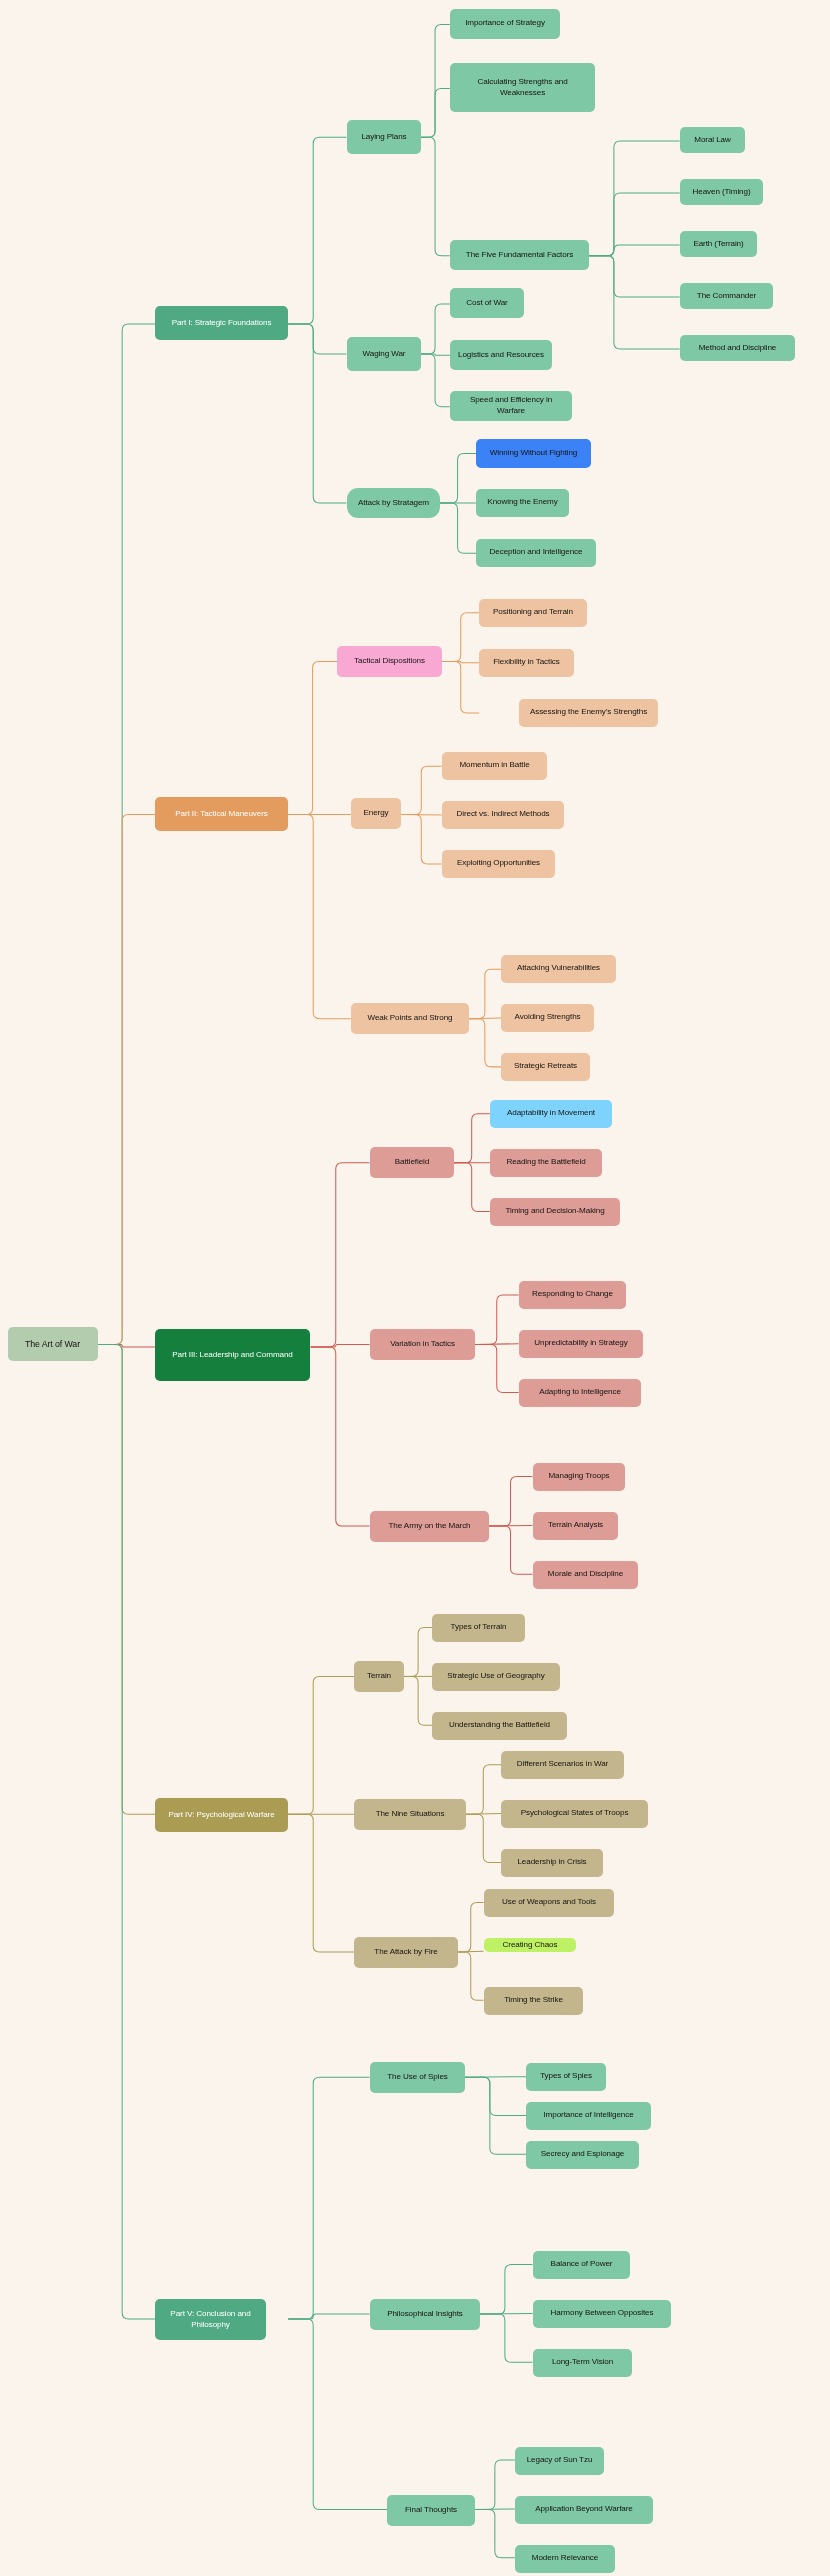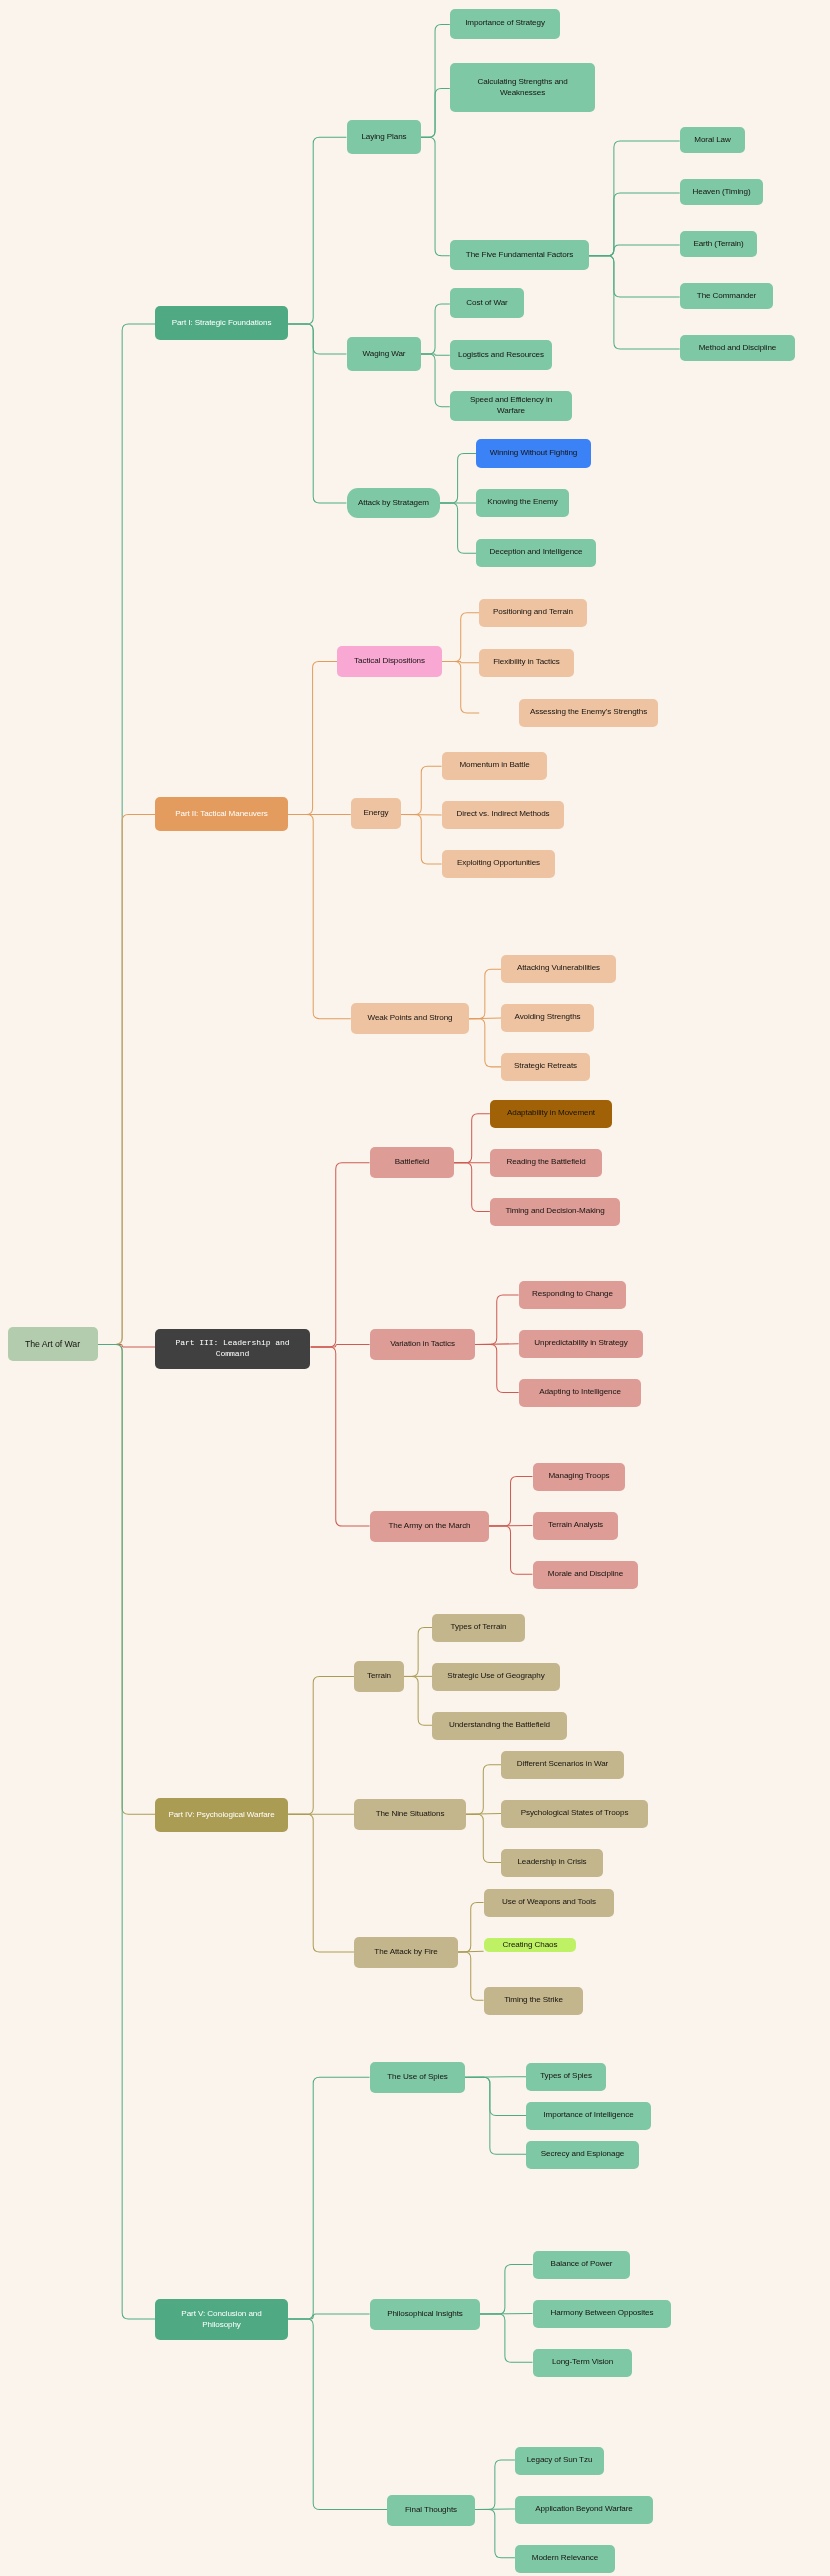--- a/index.html
+++ b/index.html
@@ -127,23 +127,23 @@
     <div class="node" style="left: 479px; top: 649px; width: 95px; height: 27.6px; background: rgb(238, 195, 161);">Flexibility in Tactics</div>
     <div class="node" style="left: 479px; top: 699px; width: 139px; height: 27.6px; background: rgb(238, 195, 161); margin-left: 40px;">Assessing the Enemy's Strengths</div>
     <div class="node" style="left: 351px; top: 798px; width: 50px; height: 31px; background: rgb(238, 195, 161);">Energy</div>
     <div class="node" style="left: 442px; top: 752px; width: 105px; height: 27.6px; background: rgb(238, 195, 161);">Momentum in Battle</div>
     <div class="node" style="left: 442px; top: 801px; width: 122px; height: 27.6px; background: rgb(238, 195, 161);">Direct vs. Indirect Methods</div>
     <div class="node" style="left: 442px; top: 850px; width: 113px; height: 27.6px; background: rgb(238, 195, 161);">Exploiting Opportunities</div>
     <div class="node" style="left: 351px; top: 1003px; width: 118px; height: 31px; background: rgb(238, 195, 161);">Weak Points and Strong</div>
     <div class="node" style="left: 501px; top: 955px; width: 115px; height: 27.6px; background: rgb(238, 195, 161);">Attacking Vulnerabilities</div>
     <div class="node" style="left: 501px; top: 1004px; width: 93px; height: 27.6px; background: rgb(238, 195, 161);">Avoiding Strengths</div>
     <div class="node" style="left: 501px; top: 1053px; width: 89px; height: 27.6px; background: rgb(238, 195, 161);">Strategic Retreats</div>
-    <div class="node white" style="left: 155px; top: 1329px; width: 155px; height: 40px; background: #404040; font-family: Liberation Mono, monospace;">Part III: Leadership and Command</div>
+    <div class="node white" style="left: 155px; top: 1329px; width: 155px; height: 52px; background: #15803d;">Part III: Leadership and Command</div>
     <div class="node" style="left: 370px; top: 1147px; width: 84px; height: 31px; background: rgb(221, 156, 150);">Battlefield</div>
-    <div class="node" style="left: 490px; top: 1100px; width: 122px; height: 27.6px; background: #a16207;">Adaptability in Movement</div>
+    <div class="node" style="left: 490px; top: 1100px; width: 122px; height: 27.6px; background: #7dd3fc;">Adaptability in Movement</div>
     <div class="node" style="left: 490px; top: 1149px; width: 112px; height: 27.6px; background: rgb(221, 156, 150);">Reading the Battlefield</div>
     <div class="node" style="left: 490px; top: 1198px; width: 130px; height: 27.6px; background: rgb(221, 156, 150);">Timing and Decision-Making</div>
     <div class="node" style="left: 370px; top: 1329px; width: 105px; height: 31px; background: rgb(221, 156, 150);">Variation in Tactics</div>
     <div class="node" style="left: 519px; top: 1281px; width: 107px; height: 27.6px; background: rgb(221, 156, 150);">Responding to Change</div>
     <div class="node" style="left: 519px; top: 1330px; width: 124px; height: 27.6px; background: rgb(221, 156, 150);">Unpredictability in Strategy</div>
     <div class="node" style="left: 519px; top: 1379px; width: 122px; height: 27.6px; background: rgb(221, 156, 150);">Adapting to Intelligence</div>
     <div class="node" style="left: 370px; top: 1511px; width: 119px; height: 31px; background: rgb(221, 156, 150);">The Army on the March</div>
     <div class="node" style="left: 533px; top: 1463px; width: 92px; height: 27.6px; background: rgb(221, 156, 150);">Managing Troops</div>
     <div class="node" style="left: 533px; top: 1512px; width: 85px; height: 27.6px; background: rgb(221, 156, 150);">Terrain Analysis</div>
     <div class="node" style="left: 533px; top: 1561px; width: 105px; height: 27.6px; background: rgb(221, 156, 150);">Morale and Discipline</div>
@@ -153,21 +153,21 @@
     <div class="node" style="left: 432px; top: 1663px; width: 128px; height: 27.6px; background: rgb(196, 182, 140);">Strategic Use of Geography</div>
     <div class="node" style="left: 432px; top: 1712px; width: 135px; height: 27.6px; background: rgb(196, 182, 140);">Understanding the Battlefield</div>
     <div class="node" style="left: 354px; top: 1799px; width: 112px; height: 31px; background: rgb(196, 182, 140);">The Nine Situations</div>
     <div class="node" style="left: 501px; top: 1751px; width: 123px; height: 27.6px; background: rgb(196, 182, 140);">Different Scenarios in War</div>
     <div class="node" style="left: 501px; top: 1800px; width: 147px; height: 27.6px; background: rgb(196, 182, 140);">Psychological States of Troops</div>
     <div class="node" style="left: 501px; top: 1849px; width: 102px; height: 27.6px; background: rgb(196, 182, 140);">Leadership in Crisis</div>
     <div class="node" style="left: 354px; top: 1937px; width: 104px; height: 31px; background: rgb(196, 182, 140);">The Attack by Fire</div>
     <div class="node" style="left: 484px; top: 1889px; width: 130px; height: 27.6px; background: rgb(196, 182, 140);">Use of Weapons and Tools</div>
     <div class="node" style="left: 484px; top: 1938px; width: 92px; height: 14px; background: #bef264;">Creating Chaos</div>
     <div class="node" style="left: 484px; top: 1987px; width: 99px; height: 27.6px; background: rgb(196, 182, 140);">Timing the Strike</div>
-    <div class="node white" style="left: 155px; top: 2299px; width: 133px; height: 41px; background: rgb(79, 170, 132);">Part V: Conclusion and Philosophy</div>
+    <div class="node white" style="left: 155px; top: 2299px; width: 111px; height: 41px; background: rgb(79, 170, 132);">Part V: Conclusion and Philosophy</div>
     <div class="node" style="left: 370px; top: 2062px; width: 95px; height: 31px; background: rgb(126, 200, 166);">The Use of Spies</div>
     <div class="node" style="left: 526px; top: 2102px; width: 125px; height: 27.6px; background: rgb(126, 200, 166);">Importance of Intelligence</div>
     <div class="node" style="left: 526px; top: 2063px; width: 80px; height: 27.6px; background: rgb(126, 200, 166);">Types of Spies</div>
     <div class="node" style="left: 526px; top: 2141px; width: 113px; height: 27.6px; background: rgb(126, 200, 166);">Secrecy and Espionage</div>
     <div class="node" style="left: 370px; top: 2299px; width: 110px; height: 31px; background: rgb(126, 200, 166);">Philosophical Insights</div>
     <div class="node" style="left: 533px; top: 2251px; width: 97px; height: 27.6px; background: rgb(126, 200, 166);">Balance of Power</div>
     <div class="node" style="left: 533px; top: 2300px; width: 138px; height: 27.6px; background: rgb(126, 200, 166);">Harmony Between Opposites</div>
     <div class="node" style="left: 533px; top: 2349px; width: 99px; height: 27.6px; background: rgb(126, 200, 166);">Long-Term Vision</div>
     <div class="node" style="left: 387px; top: 2495px; width: 88px; height: 31px; background: rgb(126, 200, 166);">Final Thoughts</div>
     <div class="node" style="left: 515px; top: 2447px; width: 89px; height: 27.6px; background: rgb(126, 200, 166);">Legacy of Sun Tzu</div>

